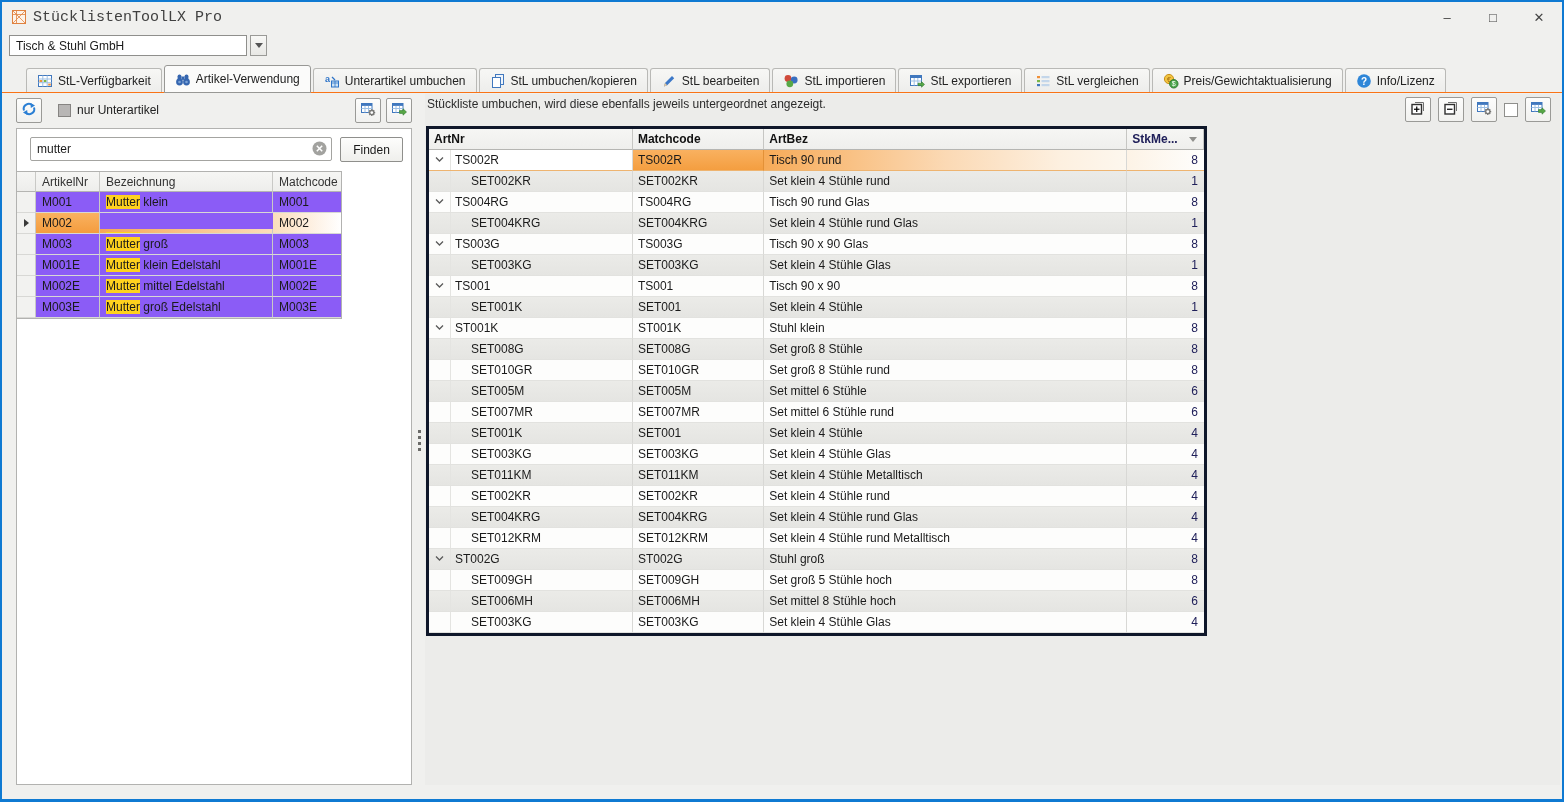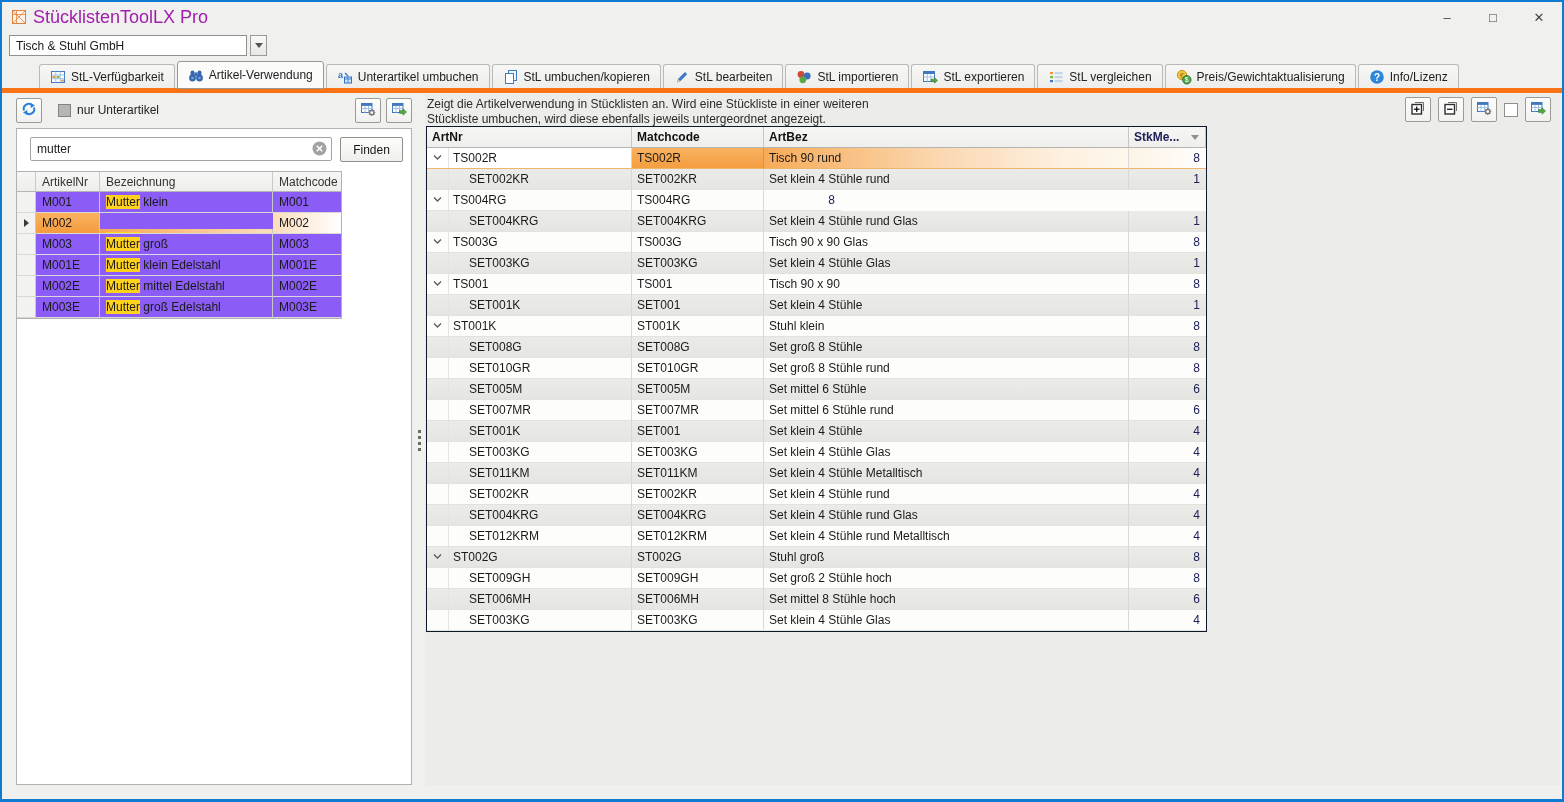--- a/index.html
+++ b/index.html
@@ -5,37 +5,37 @@
   * { margin:0; padding:0; box-sizing:border-box; }
   html,body { background:#cfcfcf; }
   body { font-family:"Liberation Sans", sans-serif; font-size:12px; color:#1a1a1a; }
 
   .window { position:relative; width:1564px; height:802px; background:#f0f0ee;
             border:2px solid #0f7ad2; border-bottom-width:3px; overflow:hidden; }
 
   
   .titlebar { position:absolute; top:0; left:0; right:0; height:30px; display:flex; align-items:center; }
   .app-icon { width:16px; height:16px; margin:0 6px 0 9px; }
-  .title-text { font-size:18px; color:#a21caf; }
+  .title-text { font-size:15px; color:#404040;font-family:Liberation Mono, monospace; }
   .win-controls { margin-left:auto; display:flex; height:100%; }
   .win-btn { width:46px; height:100%; display:flex; align-items:center; justify-content:center;
              font-size:13px; color:#444; cursor:default; }
 
   
   .combo { position:absolute; top:33px; left:7px; width:238px; height:21px; background:#fff;
            border:1px solid #8f8f8c; display:flex; align-items:center; padding-left:6px; }
   .combo-arrow-btn { position:absolute; top:33px; left:248px; width:17px; height:21px;
            background:linear-gradient(#f8f8f6,#e8e8e5); border:1px solid #9a9a97;
            display:flex; align-items:center; justify-content:center; }
   .tri-down { width:0; height:0; border-left:4px solid transparent; border-right:4px solid transparent;
            border-top:5px solid #555; }
 
   
   .tabstrip { position:absolute; top:63px; left:0; right:0; height:28px; display:flex;
-              align-items:flex-end; padding-left:37px; border-bottom:5px solid #f97316; }
+              align-items:flex-end; padding-left:24px; border-bottom:1px solid #f97316; }
   .tab { display:flex; align-items:center; gap:5px; height:24px; padding:0 10px;
          background:linear-gradient(#f7f7f5,#ededeb); border:1px solid #b9b9b6; border-bottom:none;
          border-radius:3px 3px 0 0; margin-right:2px; white-space:nowrap; color:#222; cursor:default; }
   .tab.active { height:28px; background:#fbfbfa; border-color:#98989-5; border:1px solid #989895;
          margin-bottom:-1px; padding-bottom:1px; }
   .tab .ticon { width:16px; height:16px; flex:0 0 16px; }
 
   
   .left-toolbar { position:absolute; top:93px; left:14px; width:396px; height:30px;
                   display:flex; align-items:center; }
@@ -80,21 +80,21 @@
   .splitter { position:absolute; top:93px; left:411px; width:12px; height:690px; display:flex;
               flex-direction:column; align-items:center; justify-content:center; gap:3px; }
   .splitter i { width:3px; height:3px; background:#6a6a68; }
 
   
   .right-panel { position:absolute; top:92px; left:423px; width:1135px; height:691px; background:#ececea; }
   .desc { position:absolute; top:3px; left:2px; color:#2b2b2b; line-height:15px; }
   .right-toolbar { position:absolute; top:3px; right:9px; display:flex; align-items:center; gap:7px; }
   .plain-checkbox { width:14px; height:14px; background:#fff; border:1px solid #8f8f8c; }
 
-  .rtable { position:absolute; top:32px; left:1px; width:781px; border:1px solid #0f172a; background:#ececea; }
+  .rtable { position:absolute; top:32px; left:1px; width:781px; border:3px solid #0f172a; background:#ececea; }
   .rrow, .rhead { display:flex; height:21px; line-height:20px; background:#fdfdfc; }
   .rhead { background:linear-gradient(#f6f6f4,#eeeeec); font-weight:bold; color:#111; }
   .rcell { border-right:1px solid #d8d8d5; border-bottom:1px solid #e2e2df; padding-left:5px;
            overflow:hidden; white-space:nowrap; }
   .rhead .rcell { border-bottom:1px solid #b5b5b2; border-right:1px solid #c6c6c3; position:relative; }
   .c-artnr { width:205px; display:flex; padding-left:0; }
   .c-match { width:132px; }
   .c-bez   { width:365px; }
   .c-qty   { width:77px; border-right:none; text-align:right; padding-right:6px; color:#20205a; }
   .rhead .c-artnr { padding-left:5px; }
@@ -329,21 +329,20 @@
 
   <div class="splitter">
       <i></i>
       <i></i>
       <i></i>
       <i></i>
     </div>
 
   <div class="right-panel">
     <div class="desc">
-      <div>Zeigt die Artikelverwendung in Stücklisten an. Wird eine Stückliste in einer weiteren</div>
       <div>Stückliste umbuchen, wird diese ebenfalls jeweils untergeordnet angezeigt.</div>
     </div>
     <div class="right-toolbar">
       <div class="tool-btn">
           <span class="js-icon"><svg width="16" height="16" viewBox="0 0 16 16">
               <polyline points="5,2.5 13.5,2.5 13.5,11" fill="none" stroke="#707070"></polyline>
               <rect x="2" y="4.5" width="9.5" height="9.5" fill="#fff" stroke="#303030" stroke-width="1.4"></rect>
               <line x1="4" y1="9.25" x2="9.5" y2="9.25" stroke="#000" stroke-width="1.2"></line>
               <line x1="6.75" y1="6.5" x2="6.75" y2="12" stroke="#000" stroke-width="1.2"></line>
             </svg></span>
@@ -415,20 +414,21 @@
           <div class="rrow">
             <div class="rcell c-artnr">
               <span class="tree-gutter">
                 <span><svg width="11" height="9" viewBox="0 0 11 9">
                     <polyline points="2,2.5 5.5,6 9,2.5" fill="none" stroke="#5a5a5a" stroke-width="1.3"></polyline>
                   </svg></span>
               </span>
               <span class="tree-text">TS004RG</span>
             </div>
             <div class="rcell c-match">TS004RG</div>
+            <div class="rcell c-bez">Tisch 90 rund Glas</div>
             <div class="rcell c-qty">8</div>
           </div>
           <div class="rrow stripe">
             <div class="rcell c-artnr">
               <span class="tree-gutter"></span>
               <span class="tree-text child">SET004KRG</span>
             </div>
             <div class="rcell c-match">SET004KRG</div>
             <div class="rcell c-bez">Set klein 4 Stühle rund Glas</div>
             <div class="rcell c-qty">1</div>
@@ -592,21 +592,21 @@
             <div class="rcell c-match">ST002G</div>
             <div class="rcell c-bez">Stuhl groß</div>
             <div class="rcell c-qty">8</div>
           </div>
           <div class="rrow">
             <div class="rcell c-artnr">
               <span class="tree-gutter"></span>
               <span class="tree-text child">SET009GH</span>
             </div>
             <div class="rcell c-match">SET009GH</div>
-            <div class="rcell c-bez">Set groß 2 Stühle hoch</div>
+            <div class="rcell c-bez">Set groß 5 Stühle hoch</div>
             <div class="rcell c-qty">8</div>
           </div>
           <div class="rrow stripe">
             <div class="rcell c-artnr">
               <span class="tree-gutter"></span>
               <span class="tree-text child">SET006MH</span>
             </div>
             <div class="rcell c-match">SET006MH</div>
             <div class="rcell c-bez">Set mittel 8 Stühle hoch</div>
             <div class="rcell c-qty">6</div>

